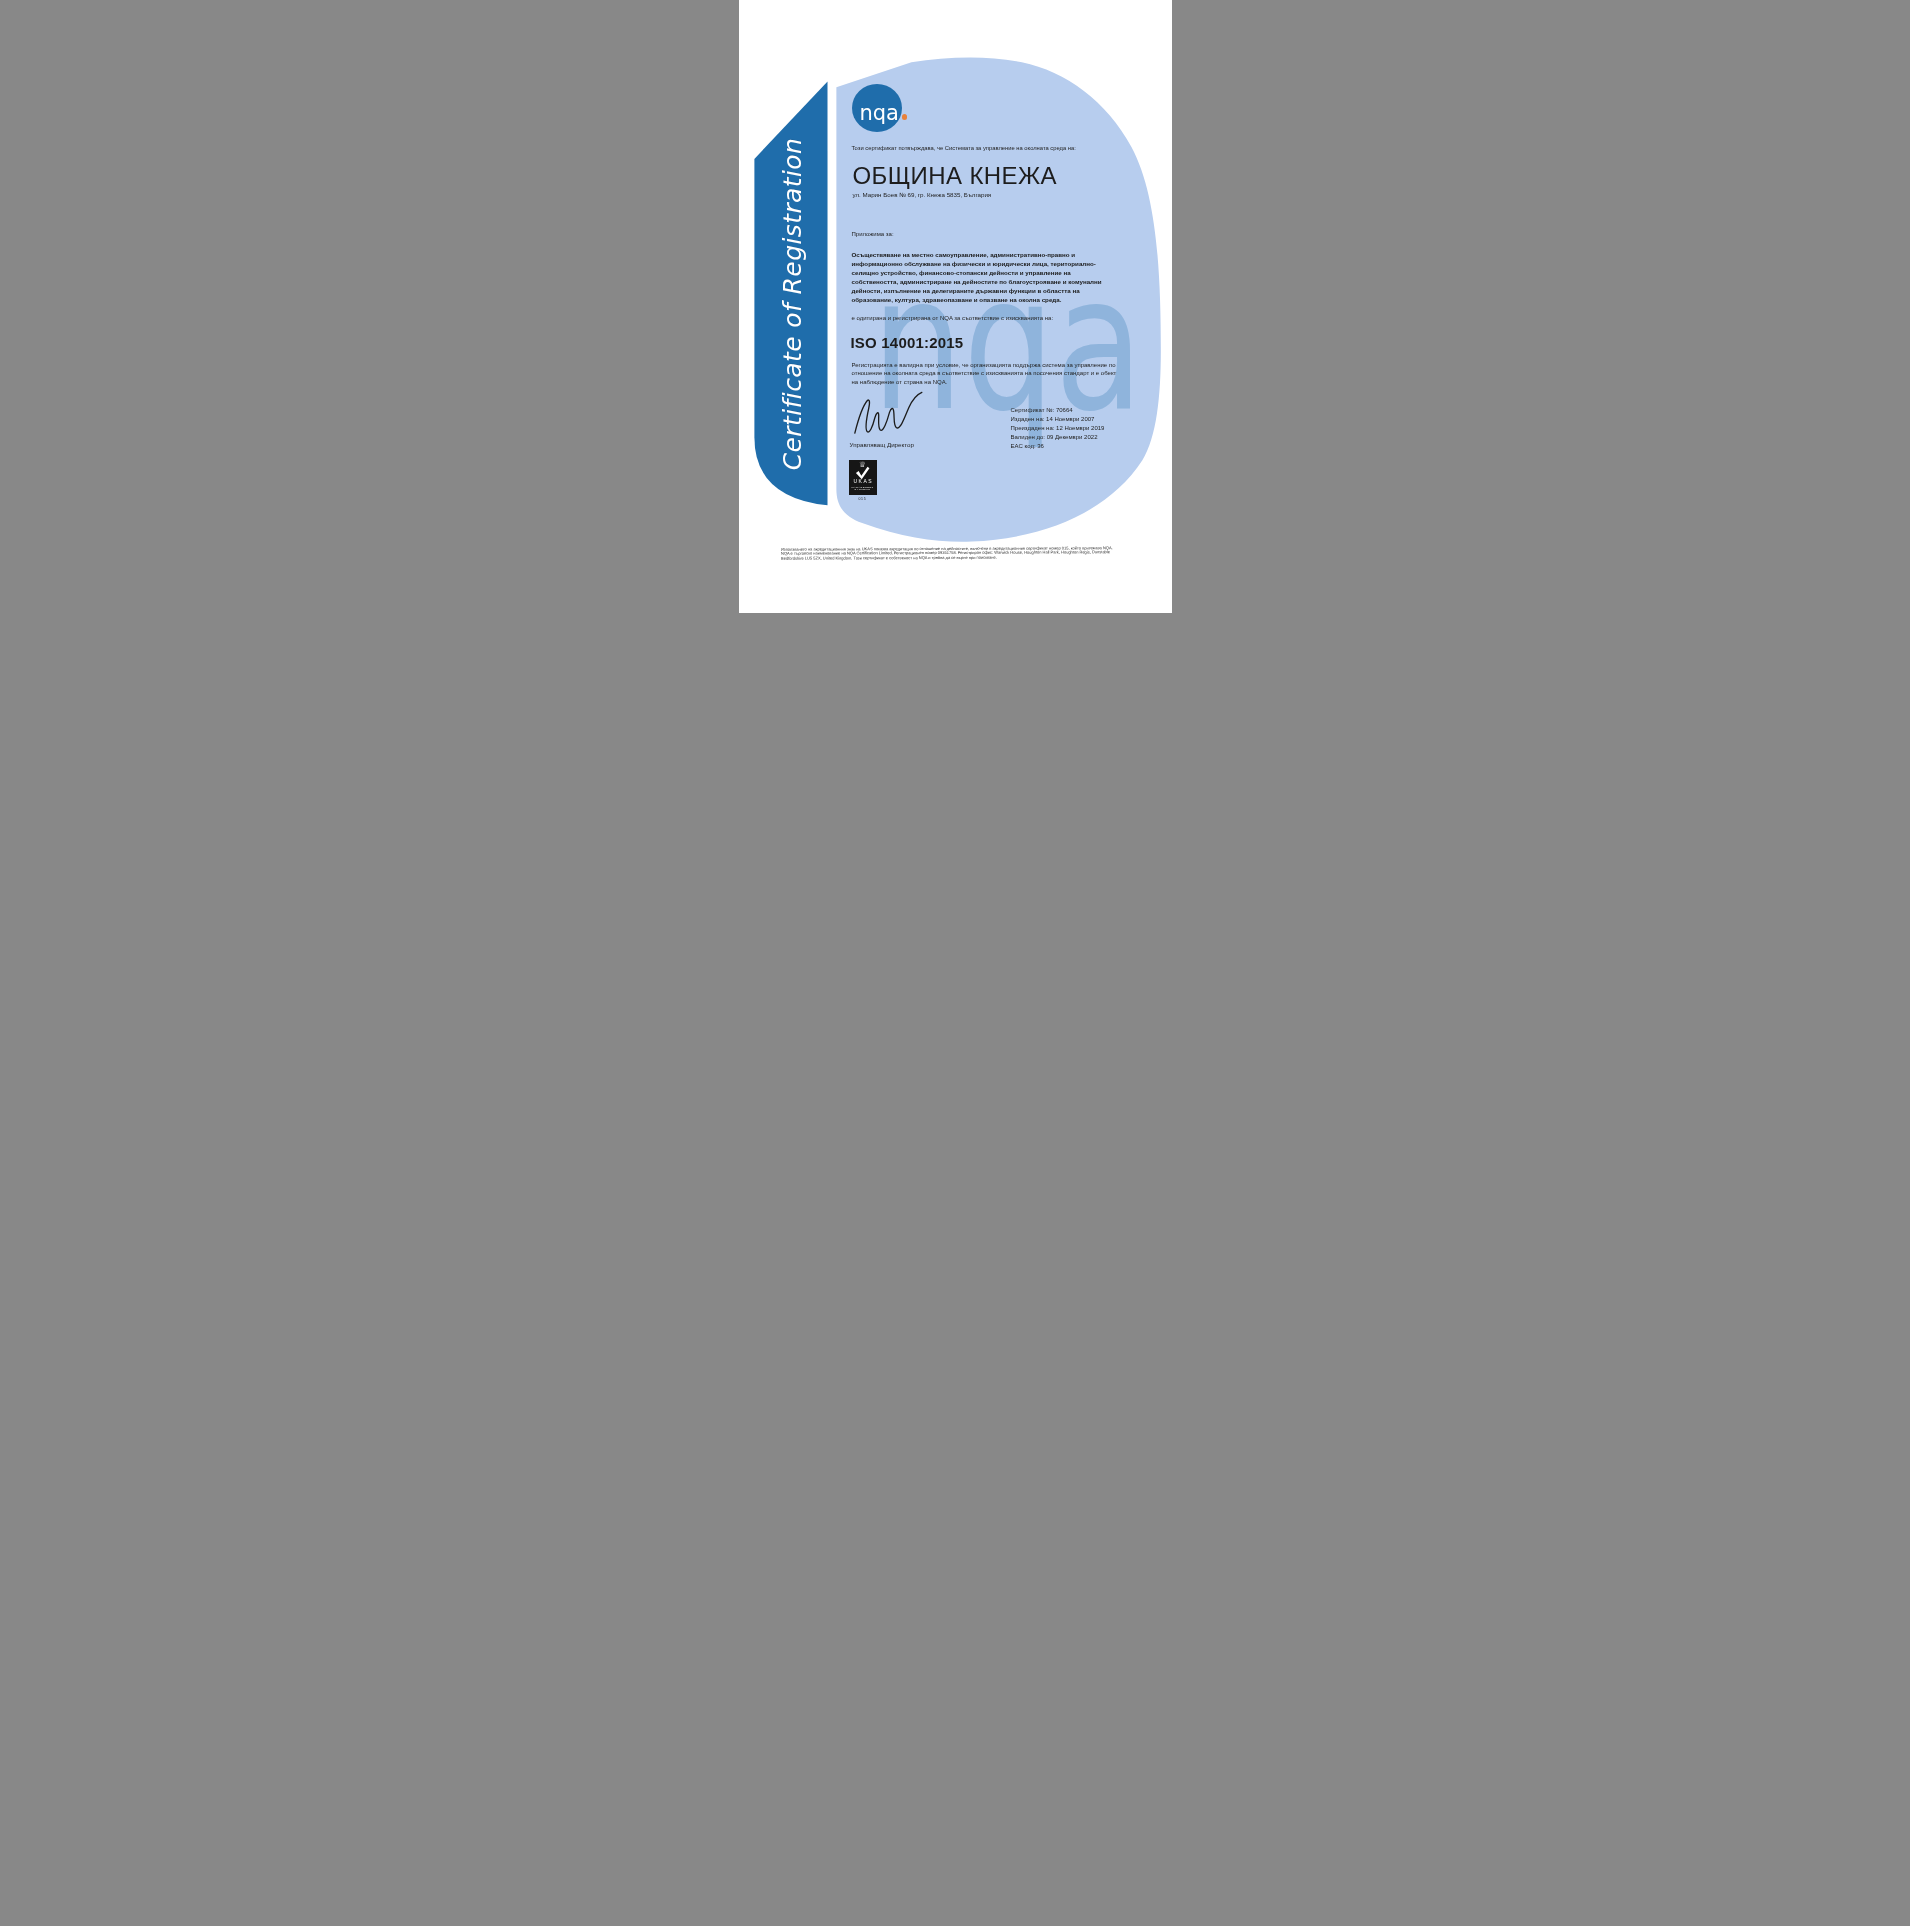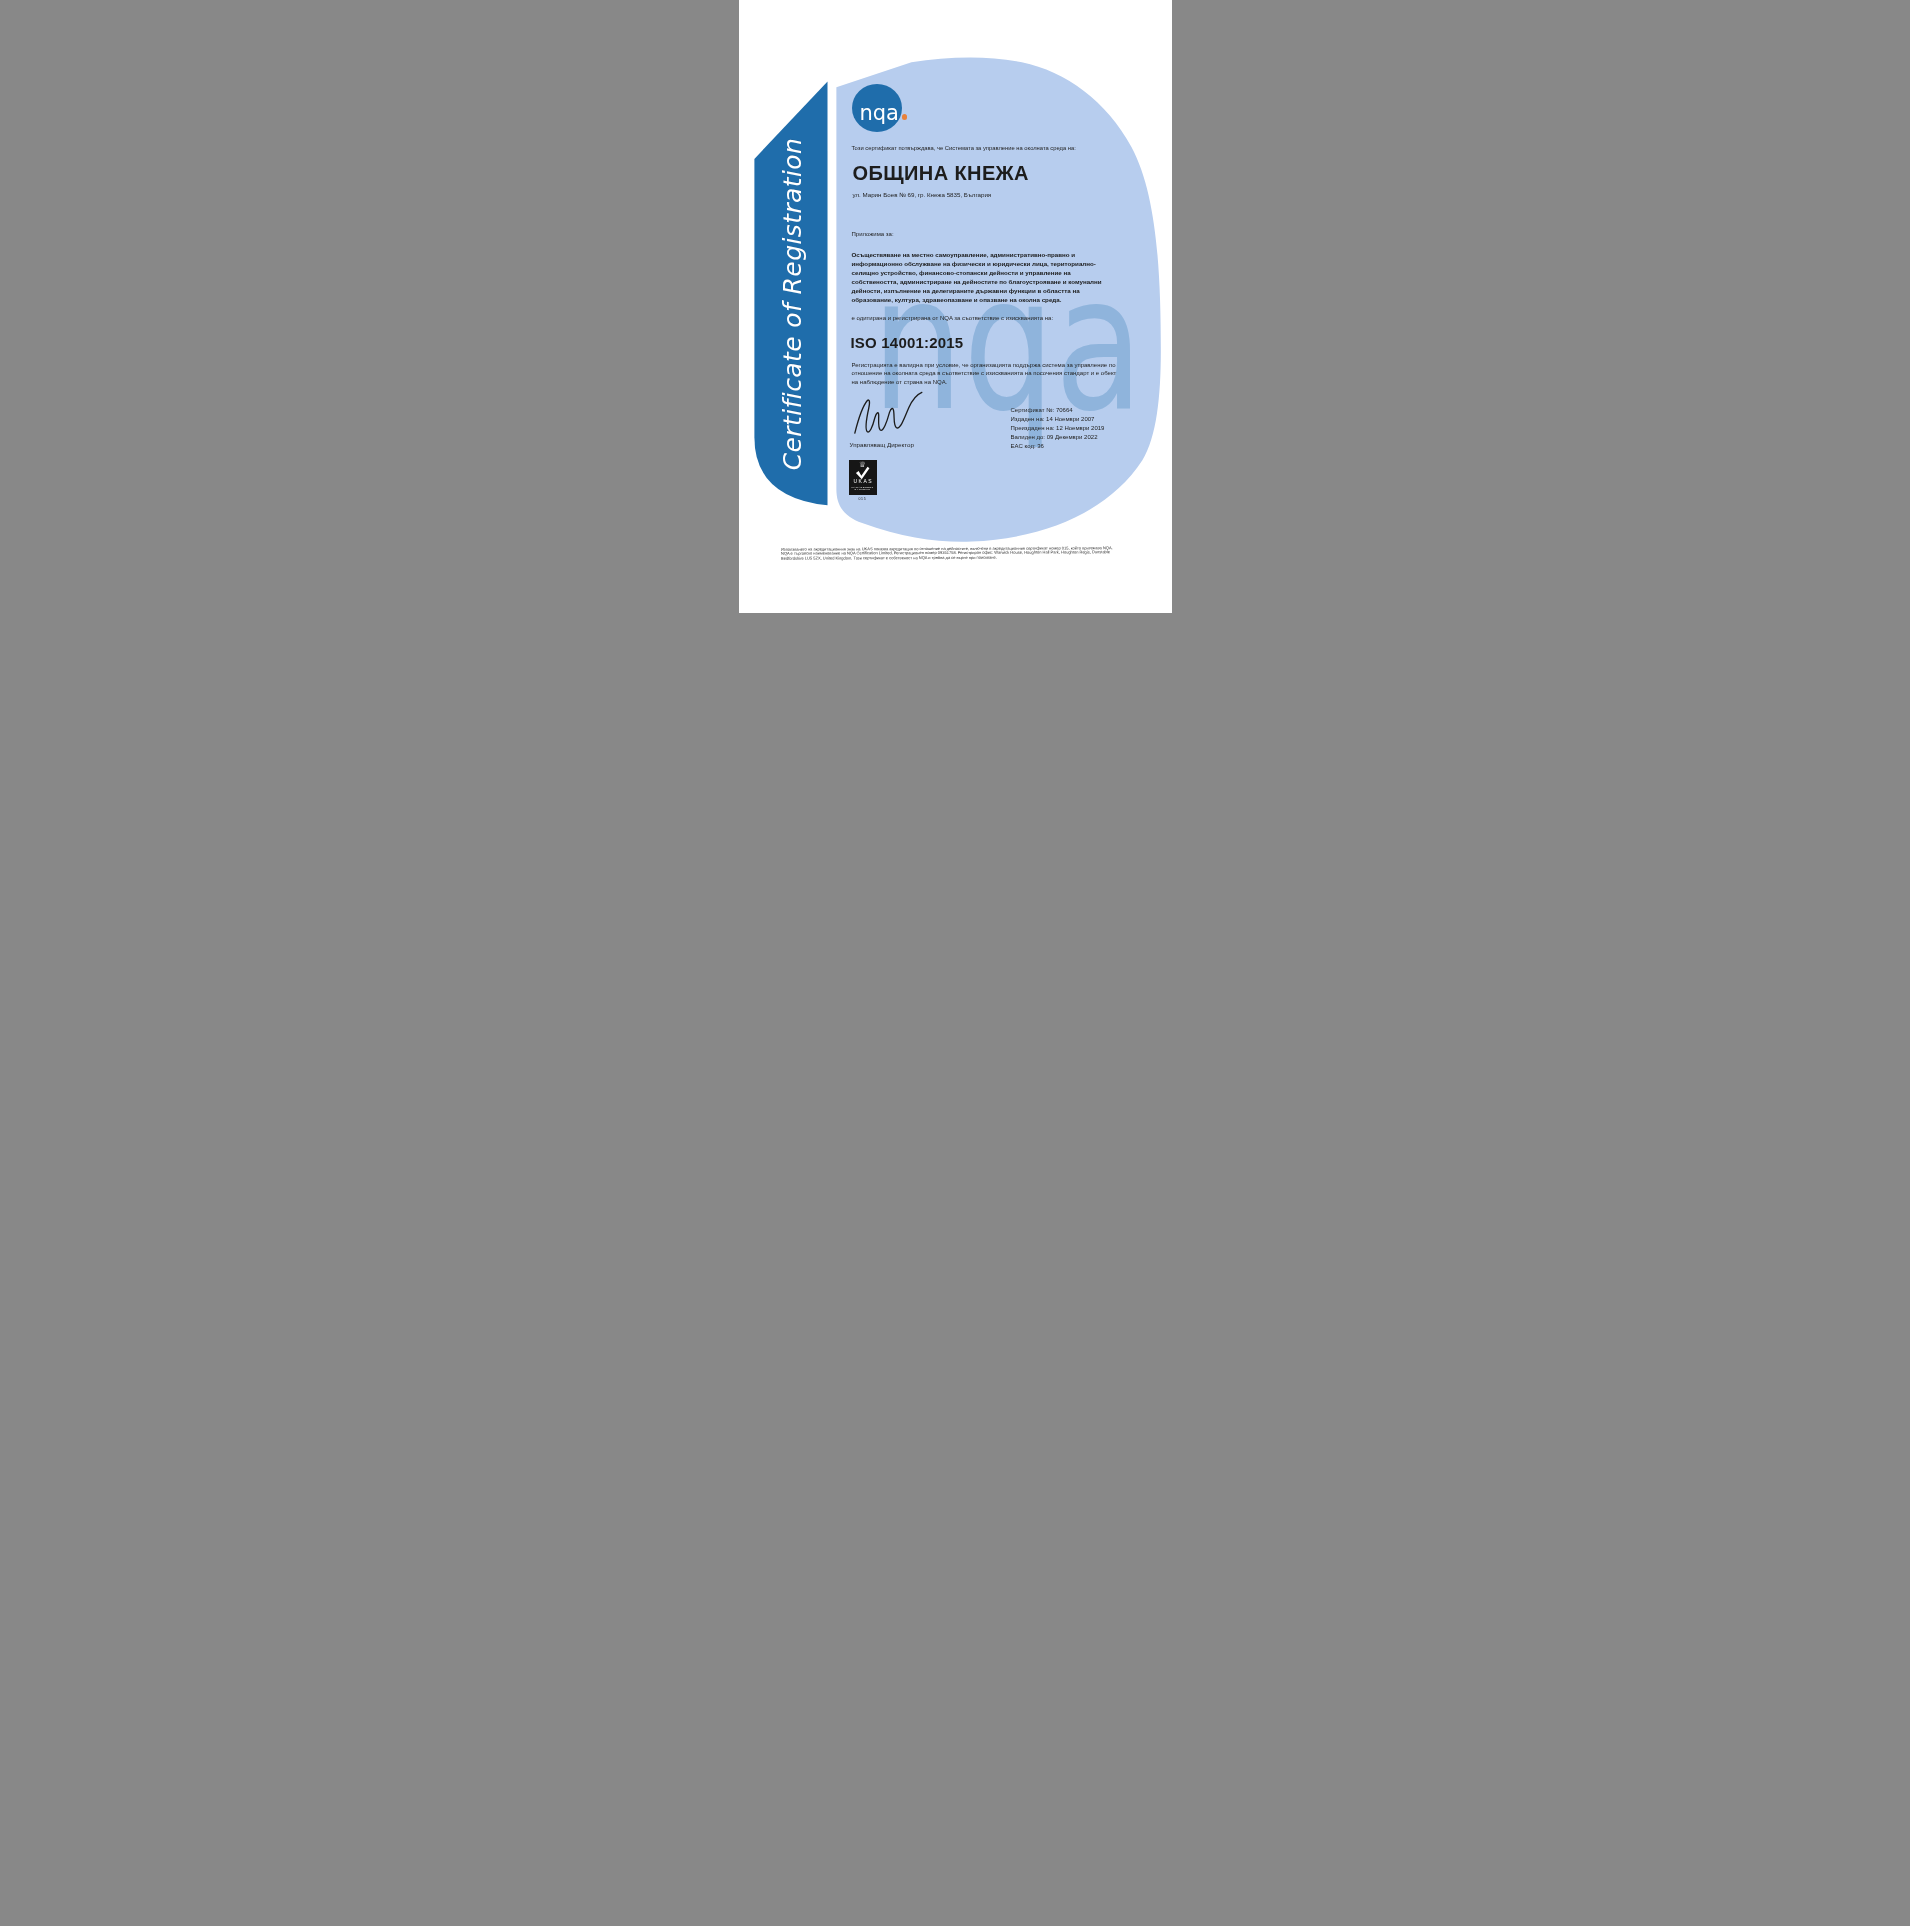--- a/index.html
+++ b/index.html
@@ -43,21 +43,21 @@
     color:#fff;font-size:21px;line-height:1;
     margin-top:10px;margin-left:5.4px;
     letter-spacing:0px;
   }
   .logo-dot{
     position:absolute;left:163px;top:114px;width:5.8px;height:5.8px;
     border-radius:50%;background:var(--accent-orange);
   }
   .txt{position:absolute;white-space:nowrap;}
   .intro{left:113px;top:145px;font-size:5.8px;}
-  .org-name{left:114px;top:162px;font-size:20px;font-weight:bold;letter-spacing:0.4px;color:#1d1d1d;}
+  .org-name{left:114px;top:162px;font-size:24px;font-weight:normal;letter-spacing:0.4px;color:#1d1d1d;}
   .org-addr{left:114px;top:191px;font-size:6.2px;}
   .applicable{left:113px;top:231px;font-size:6px;}
   .scope{left:113px;top:250px;font-size:6.2px;font-weight:bold;line-height:9px;color:#1a1a1a;}
   .scope div{white-space:nowrap;}
   .audit{left:113px;top:315px;font-size:6px;}
   .standard{left:112px;top:334px;font-size:15px;font-weight:bold;letter-spacing:0.2px;color:#1d1d1d;}
   .validity{left:113px;top:361px;font-size:6px;line-height:8.3px;}
   .validity div{white-space:nowrap;}
   .sig-svg{position:absolute;left:111px;top:390px;}
   .sig-title{left:111px;top:441px;font-size:6.2px;}

